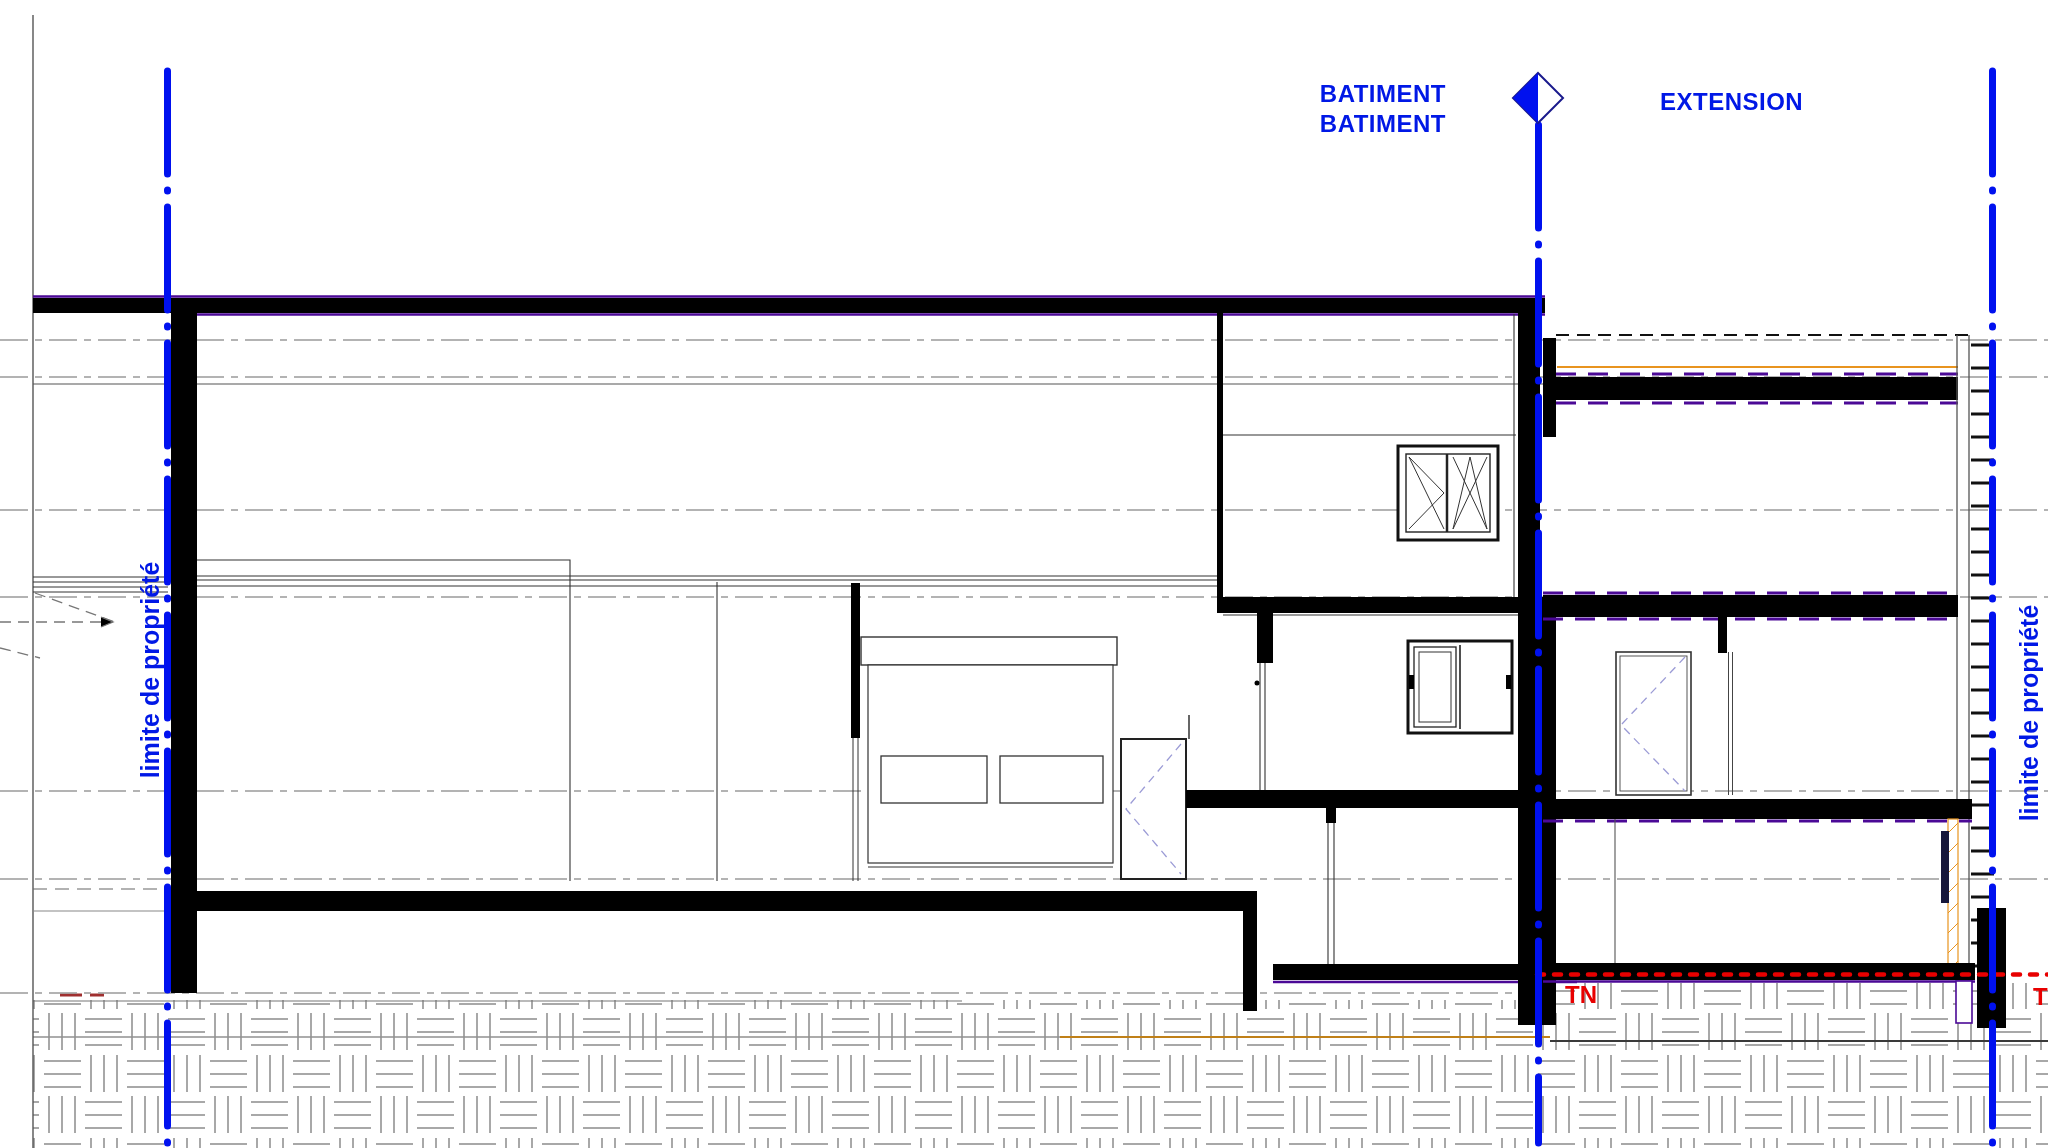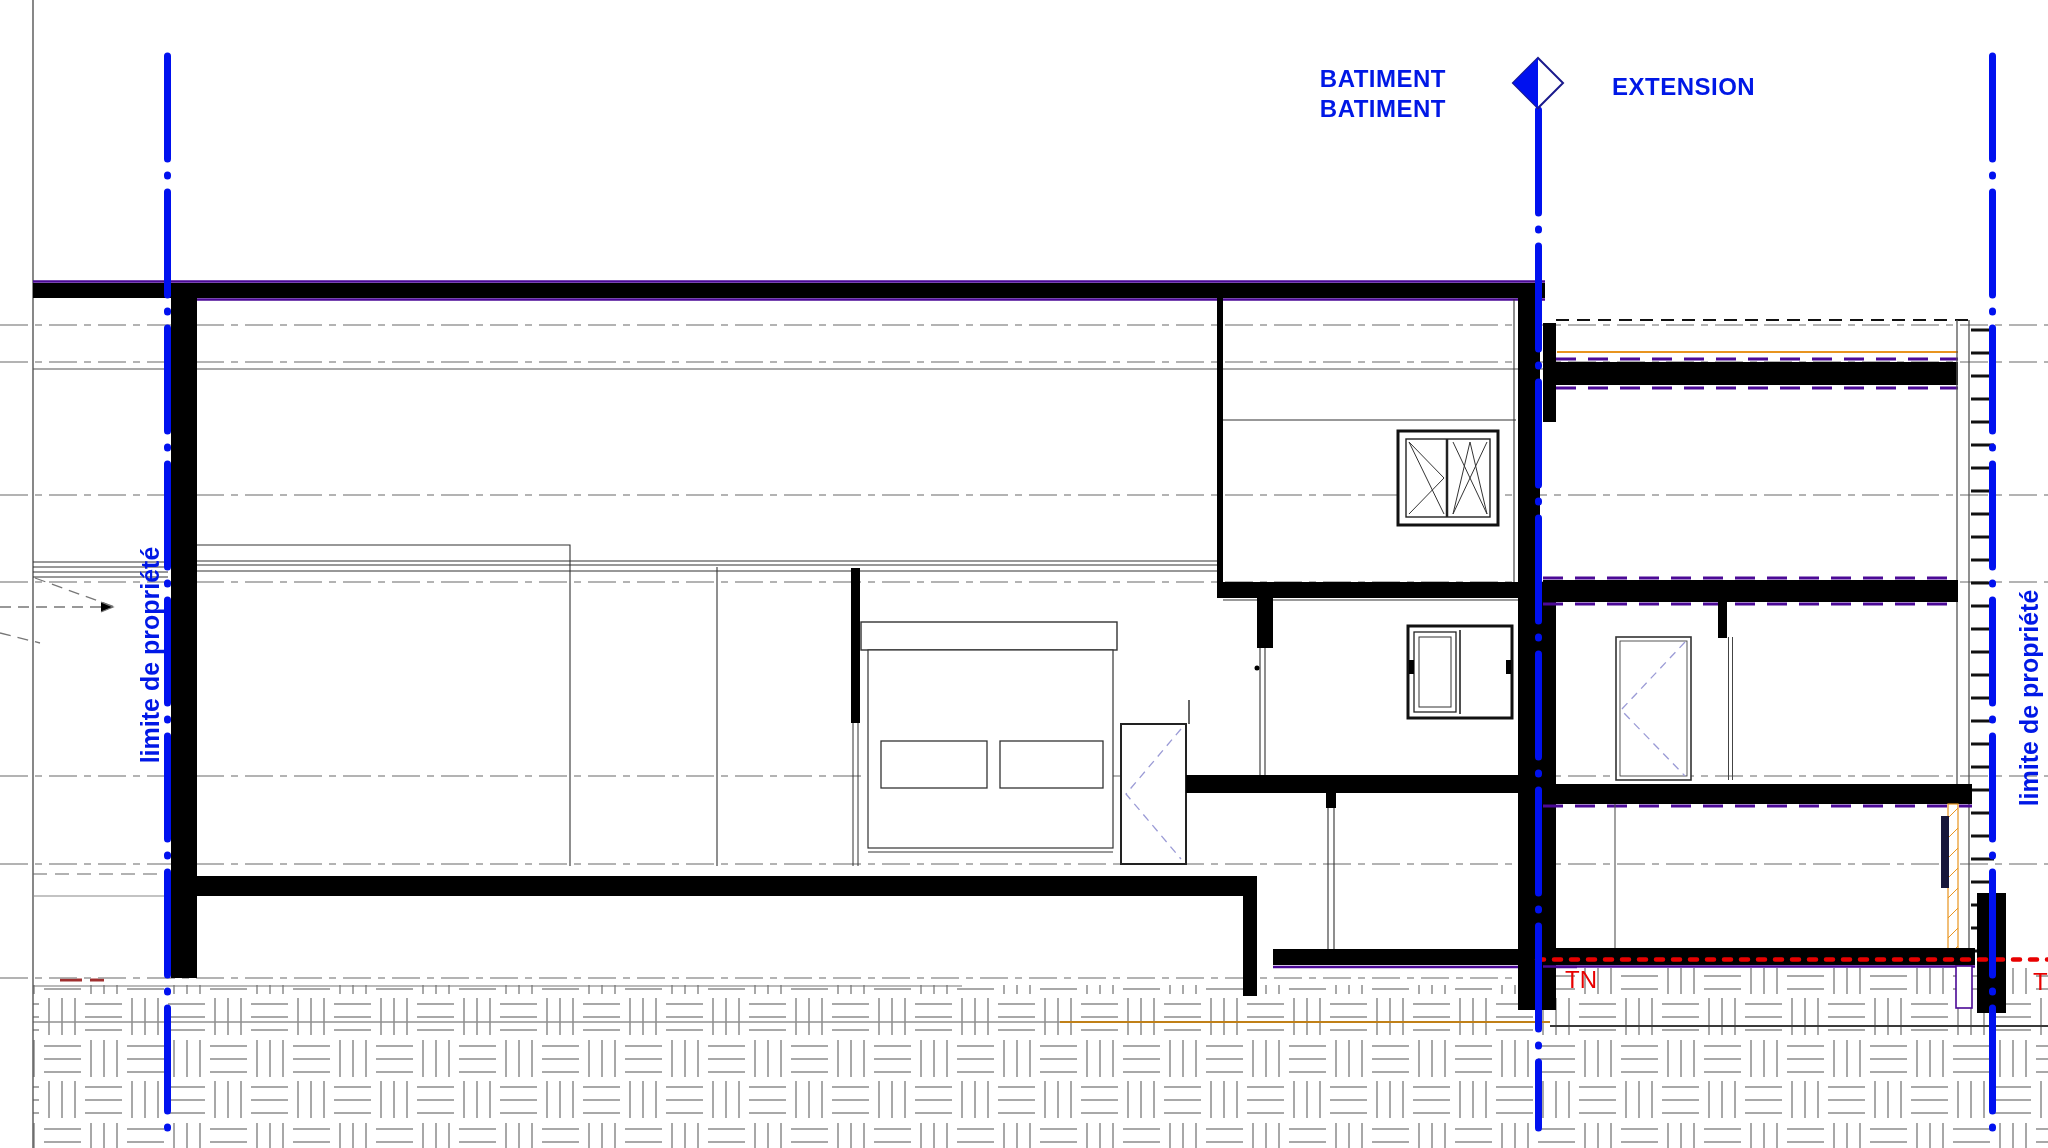--- a/index.html
+++ b/index.html
@@ -7,28 +7,28 @@
     --label-blue:#0018E6;
     --tn-red:#E80000;
     --slab-purple:#4B0996;
     --accent-orange:#E8941F;
     --line-gray:#9a9a9a;
     --ink:#000000;
   }
   html,body{margin:0;padding:0;background:#ffffff;}
   body{width:2048px;height:1148px;position:relative;overflow:hidden;
        font-family:"Liberation Sans", sans-serif;}
-  .stage{position:absolute;inset:0;}
+  .stage{position:absolute;inset:0;margin-top:15px;}
   svg{position:absolute;left:0;top:0;}
   .lbl{position:absolute;color:var(--label-blue);font-size:24px;font-weight:600;
        letter-spacing:.5px;white-space:pre;line-height:30px;}
   .lbl-right{text-align:right;}
   .vtext{position:absolute;color:var(--label-blue);font-size:25px;font-weight:600;
        white-space:nowrap;transform:translate(-50%,-50%) rotate(-90deg);}
-  .tn{position:absolute;color:var(--tn-red);font-size:24px;font-weight:400;white-space:nowrap;}
+  .tn{position:absolute;color:var(--tn-red);font-size:24px;font-weight:700;white-space:nowrap;}
 </style>
 </head>
 <body>
 
 <div class="stage">
 
 <svg width="2048" height="1148" viewBox="0 0 2048 1148">
   <defs>
     <pattern id="basket" width="83" height="83" patternUnits="userSpaceOnUse">
       <g stroke="#8c8c8c" stroke-width="1.5" fill="none">
@@ -249,21 +249,21 @@
   </g>
 
   <g>
     <polygon points="1538,58 1563,83 1538,108 1513,83" fill="#ffffff" stroke="#1a1a8c" stroke-width="2"></polygon>
     <polygon points="1538,58 1538,108 1513,83" fill="var(--axis-blue)"></polygon>
   </g>
 </svg>
 
 <div class="lbl lbl-right" style="left:1316px;top:64px;width:130px;"><span>BATIMENT</span><br><span>BATIMENT</span></div>
 
-<div class="lbl" style="left:1612px;top:72px;">EXTENSION</div>
+<div class="lbl" style="left:1660px;top:72px;">EXTENSION</div>
 
 <div class="vtext" style="left:150px;top:655px;">limite de propriété</div>
 
 <div class="vtext" style="left:2029px;top:698px;">limite de propriété</div>
 
 <div class="tn" style="left:1565px;top:966px;">TN</div>
 
 <div class="tn" style="left:2033px;top:968px;">TN</div>
 
 </div>

